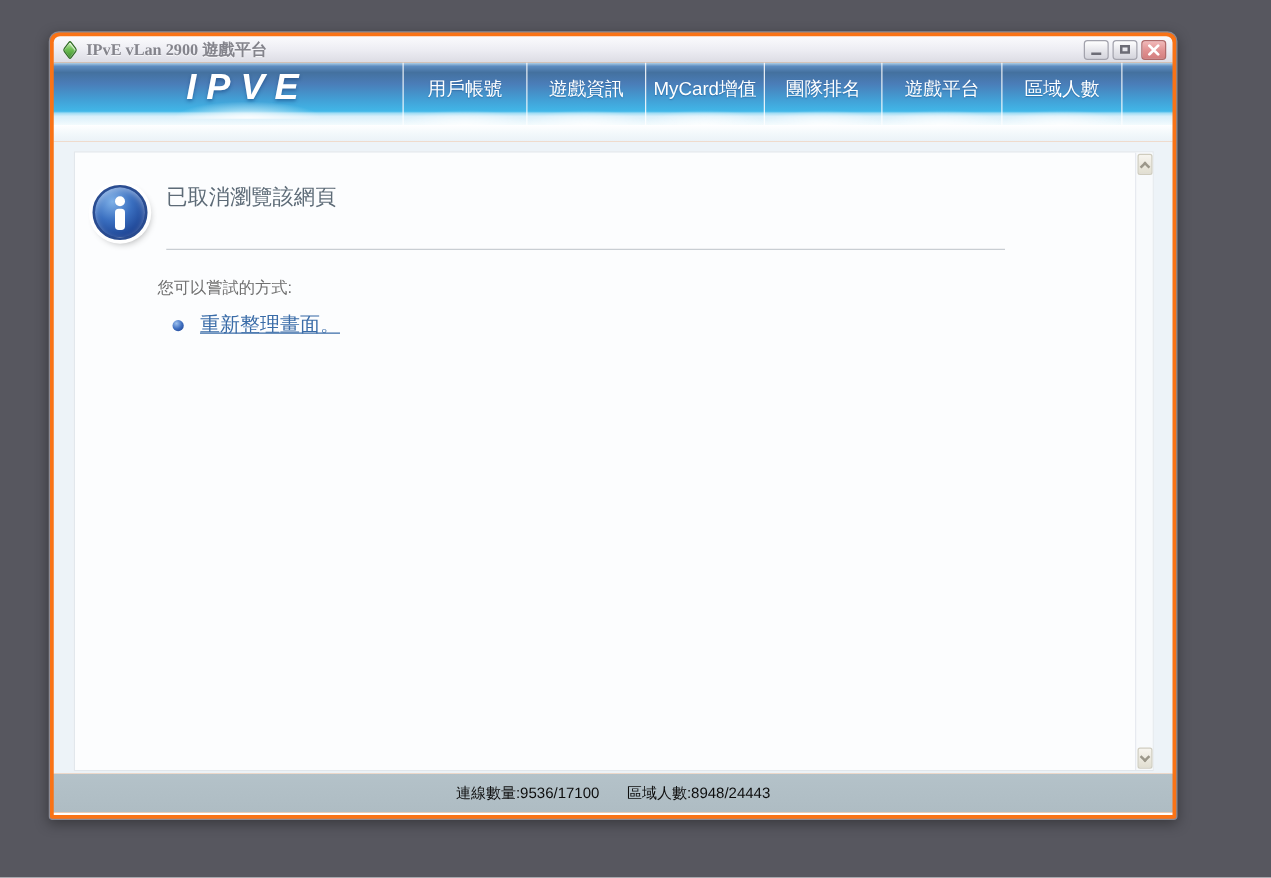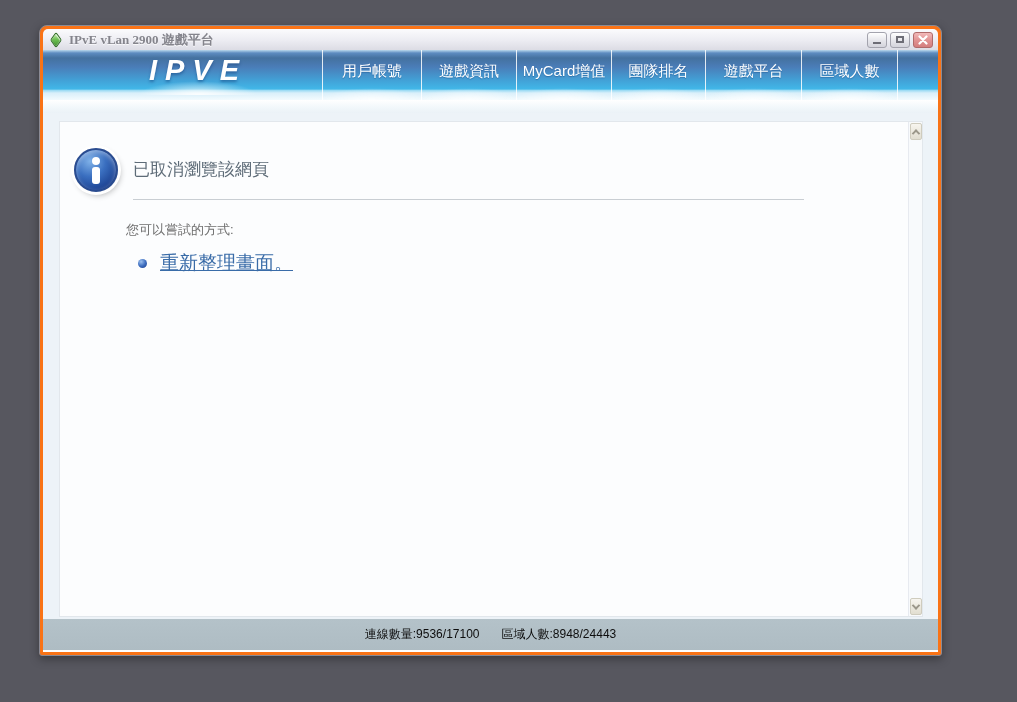--- a/index.html
+++ b/index.html
@@ -132,41 +132,41 @@
   .info-icon .dot {
     position:absolute; left:50%; top:7px; width:8px; height:8px; margin-left:-4px;
     border-radius:50%; background:#fff;
   }
   .info-icon .stem {
     position:absolute; left:50%; top:17px; width:8px; height:17px; margin-left:-4px;
     border-radius:3px; background:#fff;
   }
 
   .error-heading {
-    position:absolute; left:73px; top:36px;
+    position:absolute; left:73px; top:24px;
     font-size:17px; color:#5d6b77;
   }
   .heading-rule {
     position:absolute; left:73px; top:77px; width:671px; height:0;
     border-top:1px solid #c9ced3;
   }
   .tip-intro {
     position:absolute; left:66px; top:99px;
     font-size:13px; color:#6f6f6f;
   }
   .tip-item {
     position:absolute; left:78px; top:128px;
     display:flex; align-items:center;
   }
   .bullet {
     width:9px; height:9px; border-radius:50%; margin-right:13px;
     background:radial-gradient(circle at 35% 30%, #9cc0ee 0%, #3f6fc0 50%, #173a8a 100%);
   }
   .refresh-link {
-    font-size:19px; color:#3a6ca8; text-decoration:underline; cursor:pointer;
+    font-size:16px; color:#3a6ca8; text-decoration:underline; cursor:pointer;
   }
 
   
   .scrollbar {
     position:absolute; right:0; top:0; bottom:0; width:14px;
     background:#f8fafc; border-left:1px solid #e7eaf0;
     display:flex; flex-direction:column; justify-content:space-between; align-items:center;
     padding:1px 0;
   }
   .scroll-btn {

